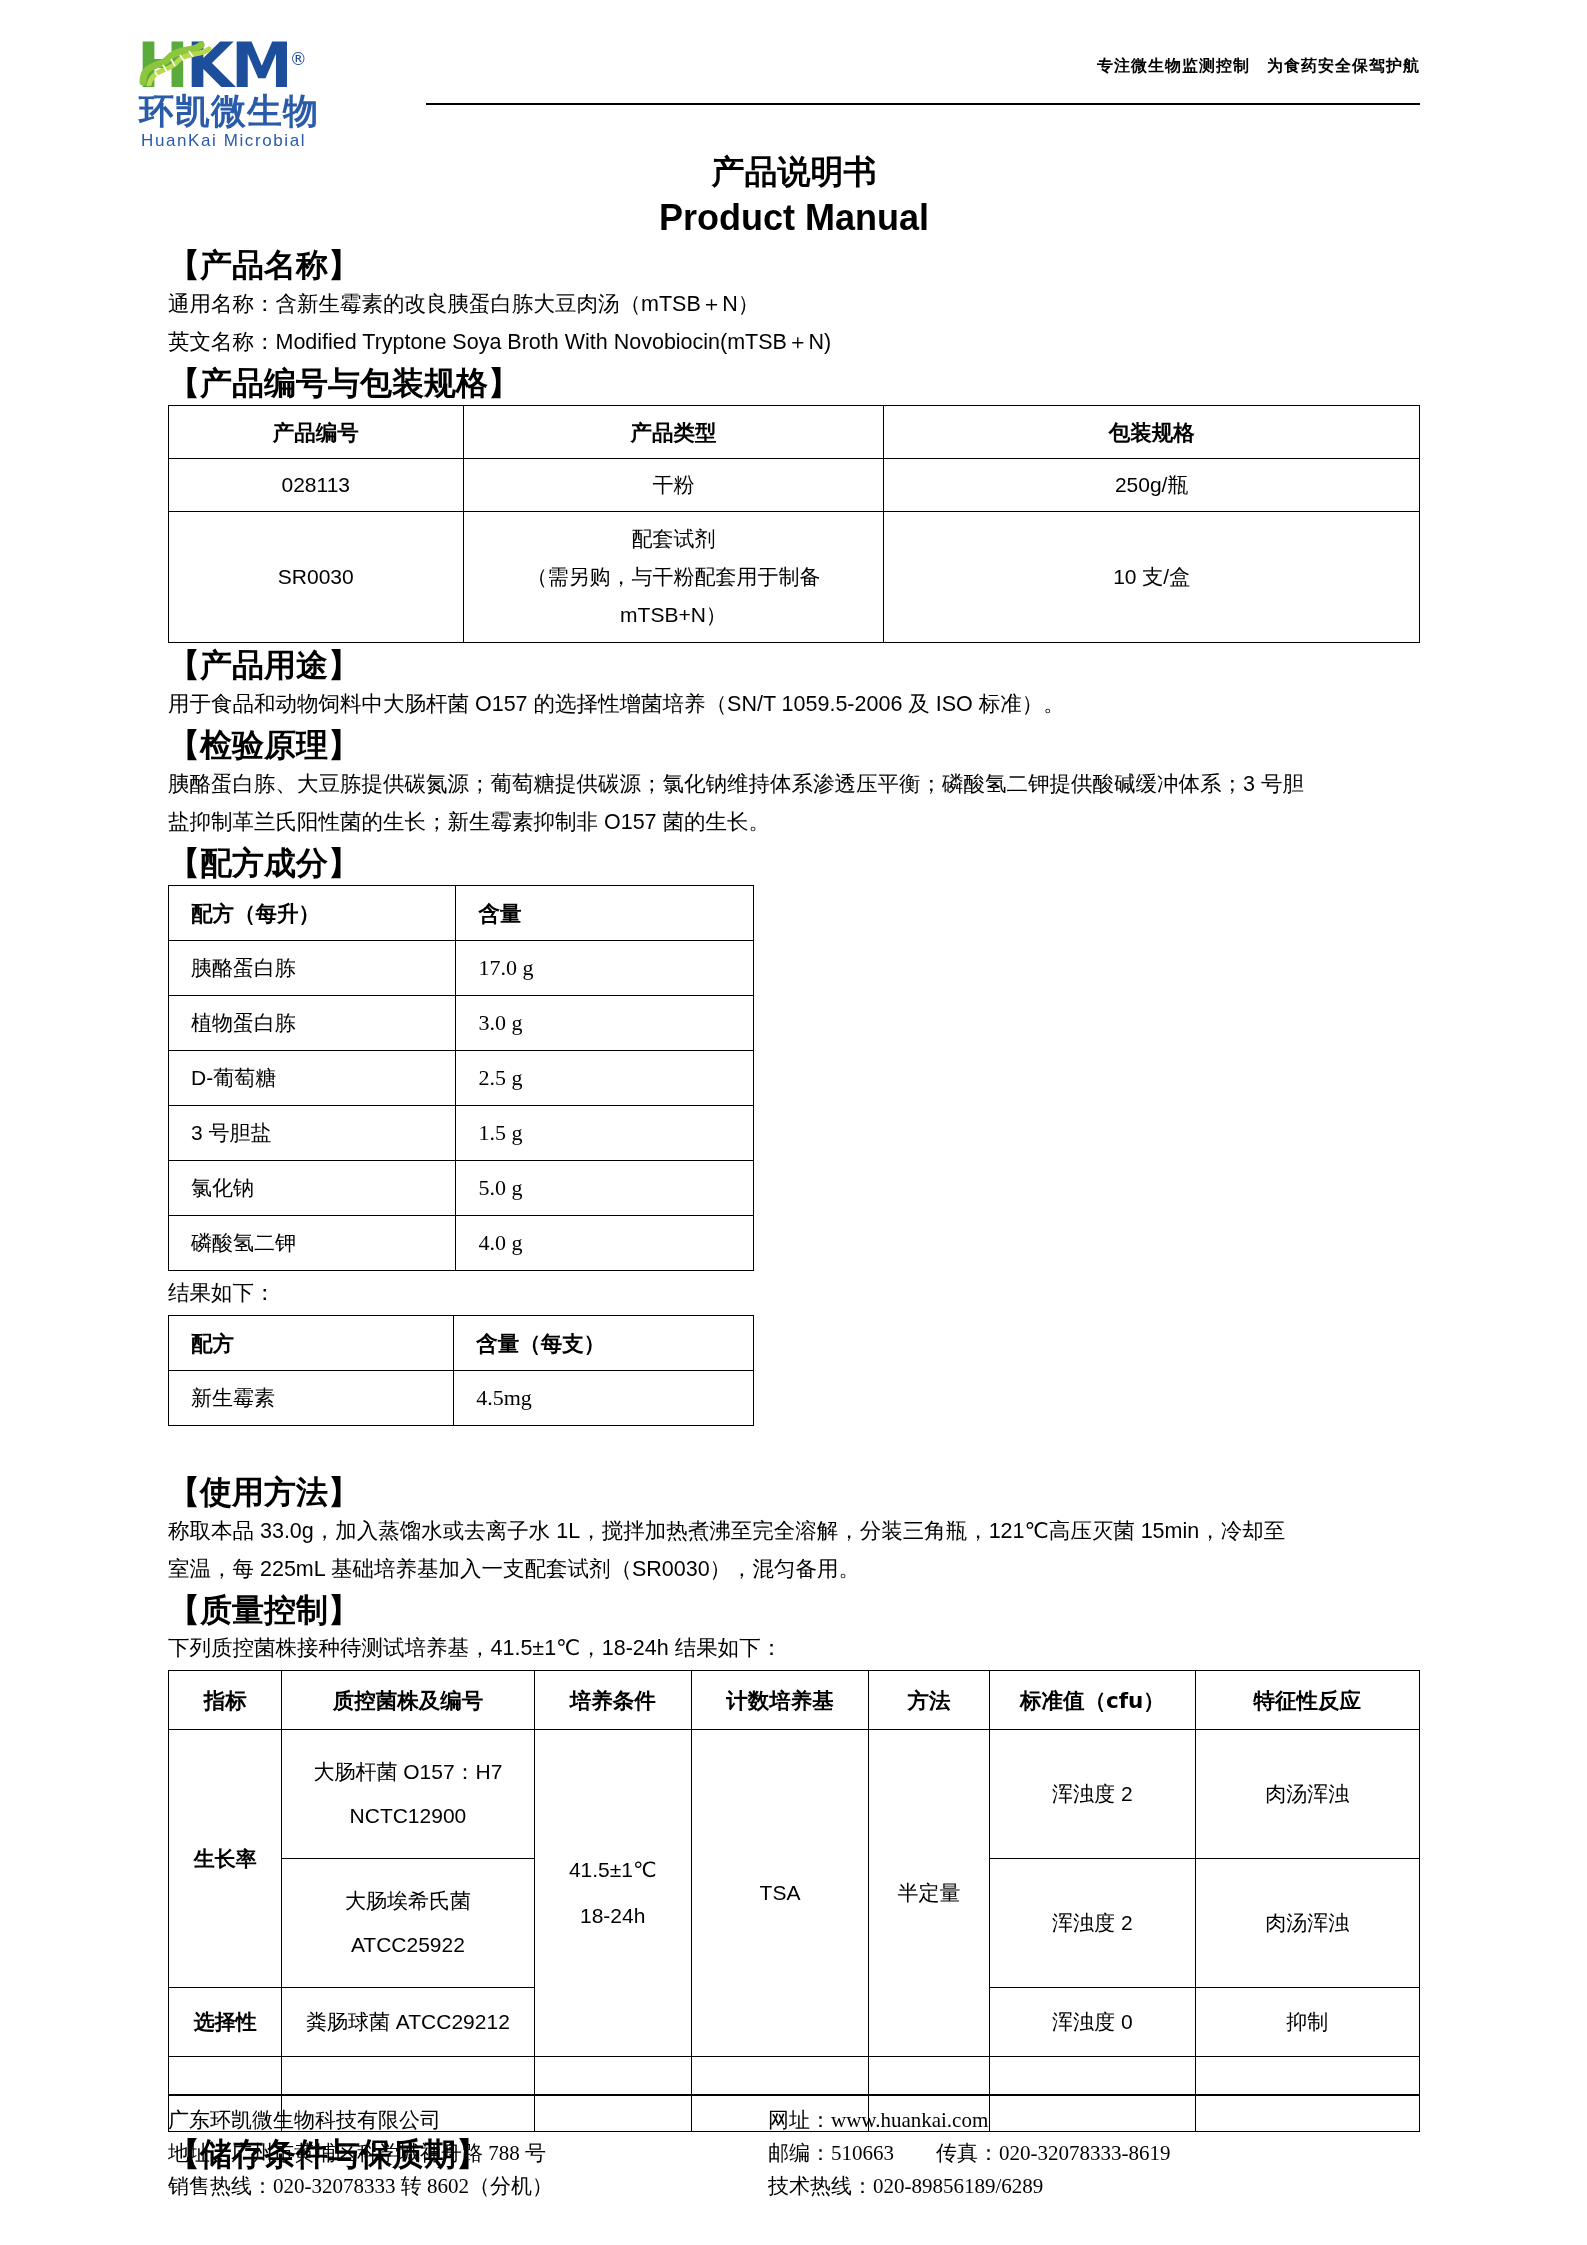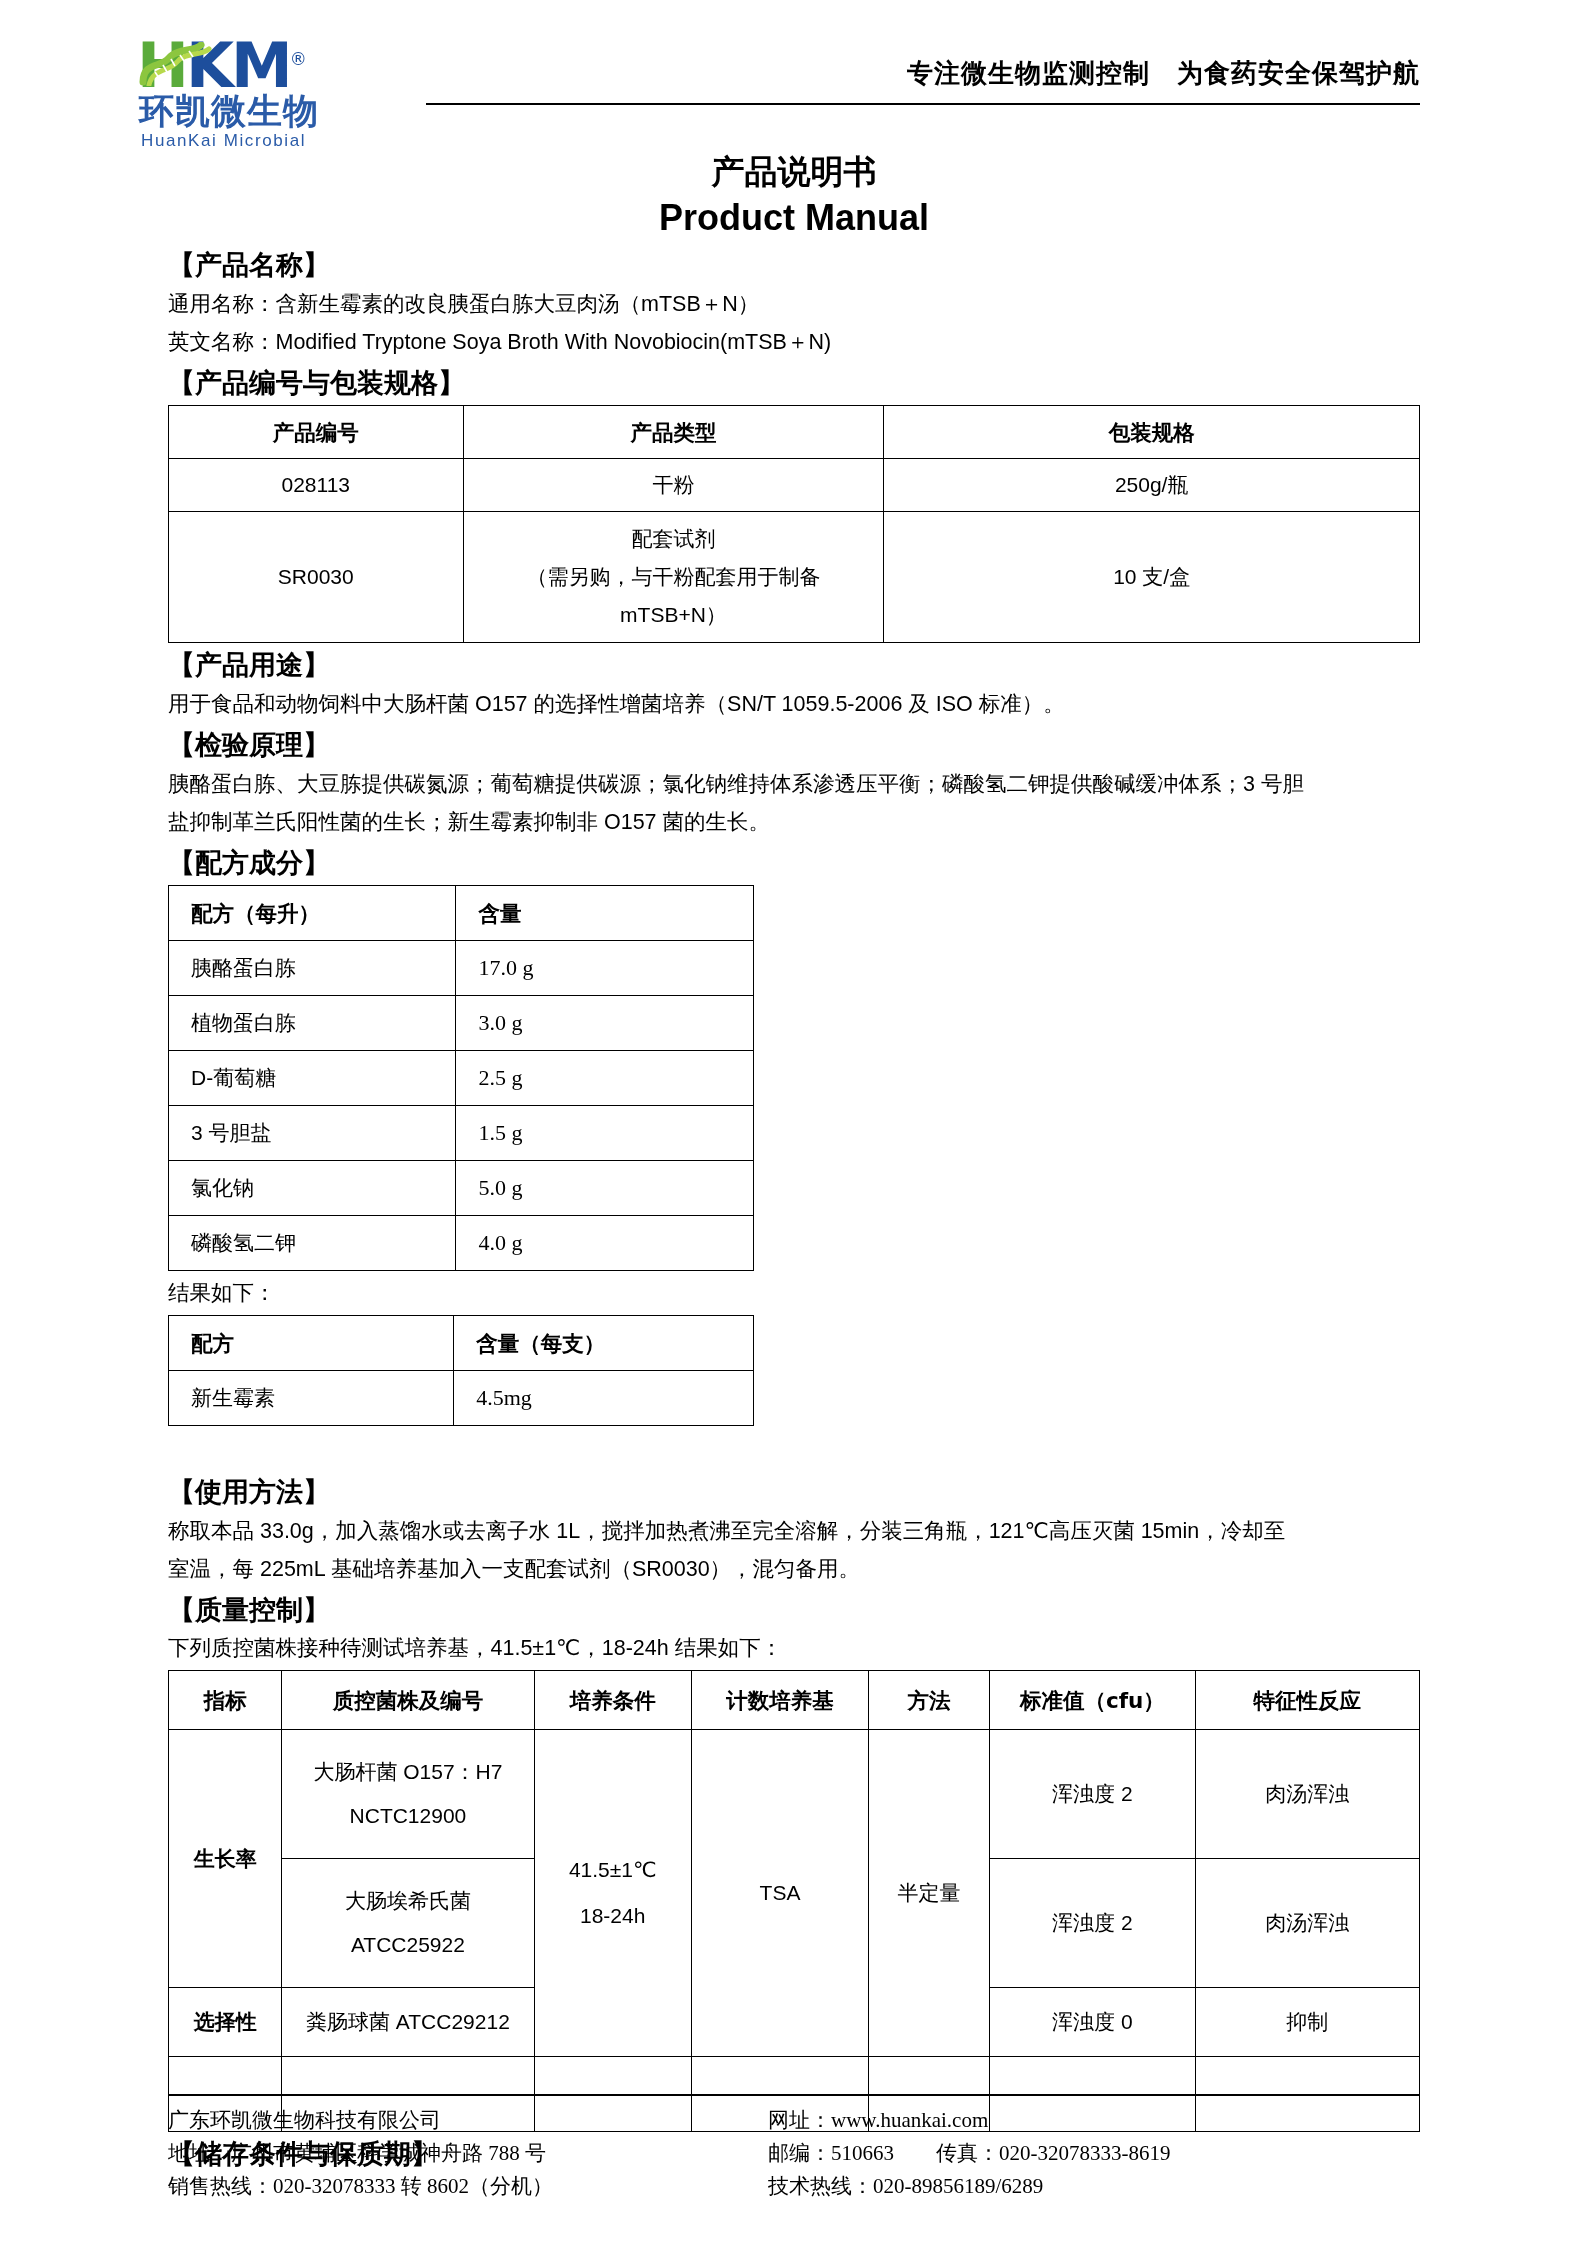--- a/index.html
+++ b/index.html
@@ -83,21 +83,21 @@
     color: #2a5ba8;
     line-height: 22px;
     padding-left: 18px;
   }
   .slogan {
     position: absolute;
     right: 0;
     top: 56px;
     font-family: "DejaVu Sans", sans-serif;
     font-weight: bold;
-    font-size: 26px;
+    font-size: 16px;
     letter-spacing: 1px;
     color: #000;
     white-space: nowrap;
   }
   .header-rule {
     position: absolute;
     left: 258px;
     right: 0;
     top: 103px;
     border-top: 2.5px solid #000;
@@ -118,21 +118,21 @@
     font-weight: bold;
     font-size: 36px;
     line-height: 46px;
     margin-bottom: 6px;
   }
 
   
   .sec-h {
     font-family: "DejaVu Sans", sans-serif;
     font-weight: bold;
-    font-size: 27px;
+    font-size: 32px;
     line-height: 36px;
     margin: 4px 0 2px 0;
     letter-spacing: 0px;
   }
   .para {
     font-family: "Liberation Sans", "DejaVu Sans", sans-serif;
     font-size: 21.5px;
     line-height: 38px;
     margin: 0;
   }

